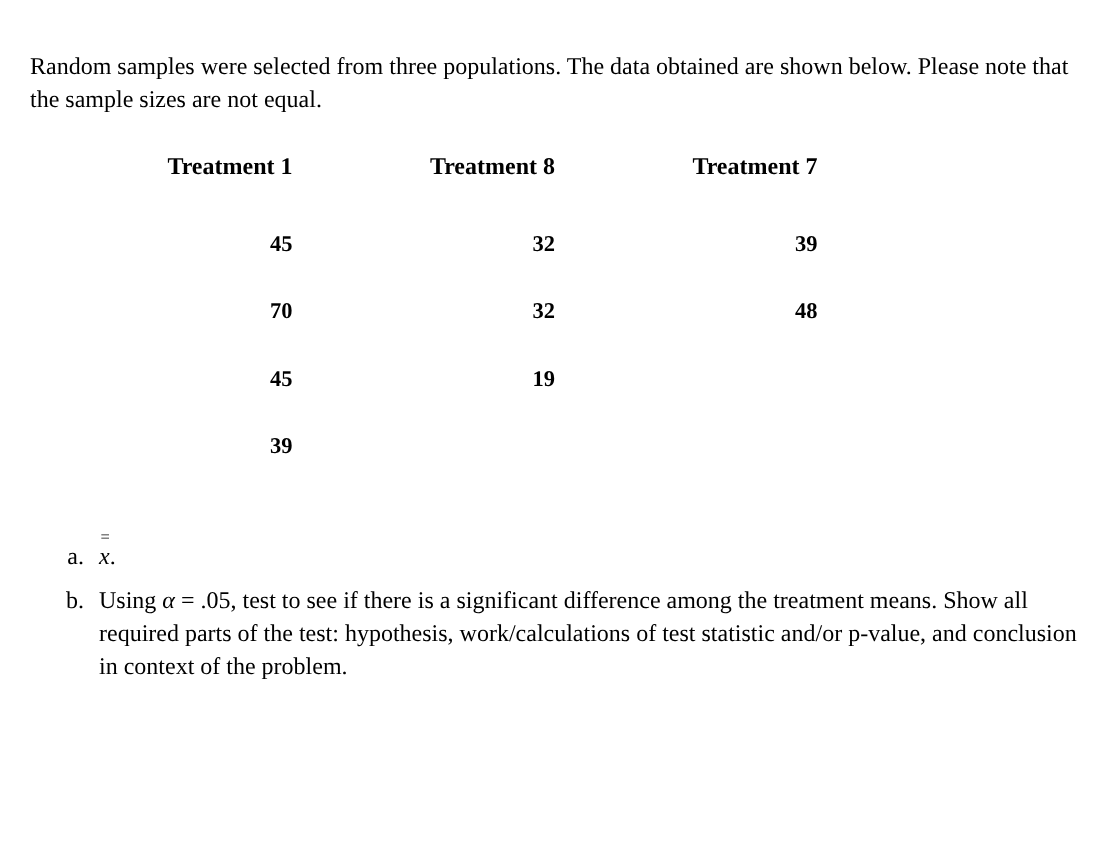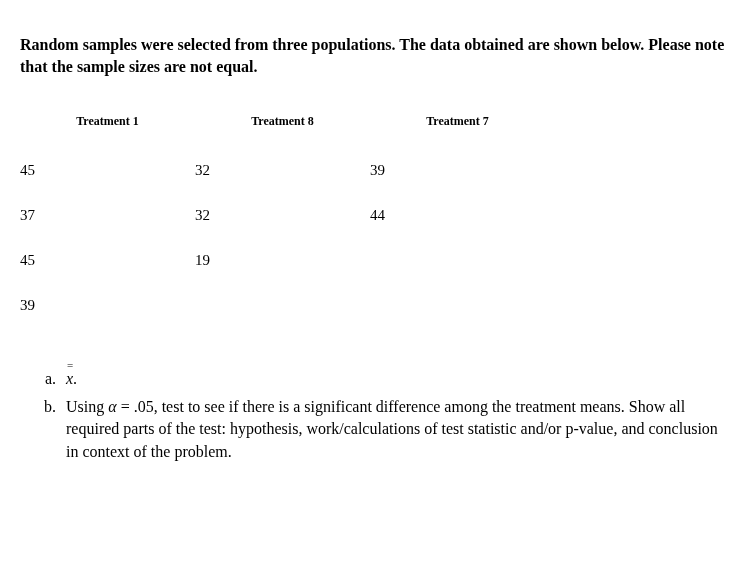--- a/index.html
+++ b/index.html
@@ -7,40 +7,40 @@
       font-size: 16px;
       color: #000;
       margin: 0;
       padding: 18px 20px;
       width: 745px;
       box-sizing: border-box;
       background: #fff;
       line-height: 1.4;
     }
     .intro {
-      margin-bottom: 28px;
-      font-weight: bold;
+      margin-bottom: 16px;
     }
     table.data-table {
       border-collapse: collapse;
       margin-bottom: 40px;
     }
     table.data-table th {
-      text-align: center;
+      text-align: right;
       font-weight: bold;
       padding: 6px 0 18px 0;
       width: 175px;
-      font-size: 12px;
+      font-size: 16px;
     }
     table.data-table td {
-      text-align: left;
+      text-align: right;
       padding: 12px 0;
       width: 175px;
       vertical-align: middle;
       font-size: 15px;
+      font-weight: bold;
     }
     ol.questions {
       list-style-type: lower-alpha;
       padding-left: 40px;
       margin: 0;
     }
     ol.questions li {
       padding-left: 6px;
       margin-bottom: 6px;
     }
@@ -76,23 +76,23 @@
       <th>Treatment 7</th>
     </tr>
   </thead>
   <tbody>
     <tr>
       <td>45</td>
       <td>32</td>
       <td>39</td>
     </tr>
     <tr>
-      <td>37</td>
+      <td>70</td>
       <td>32</td>
-      <td>44</td>
+      <td>48</td>
     </tr>
     <tr>
       <td>45</td>
       <td>19</td>
       <td></td>
     </tr>
     <tr>
       <td>39</td>
       <td></td>
       <td></td>

